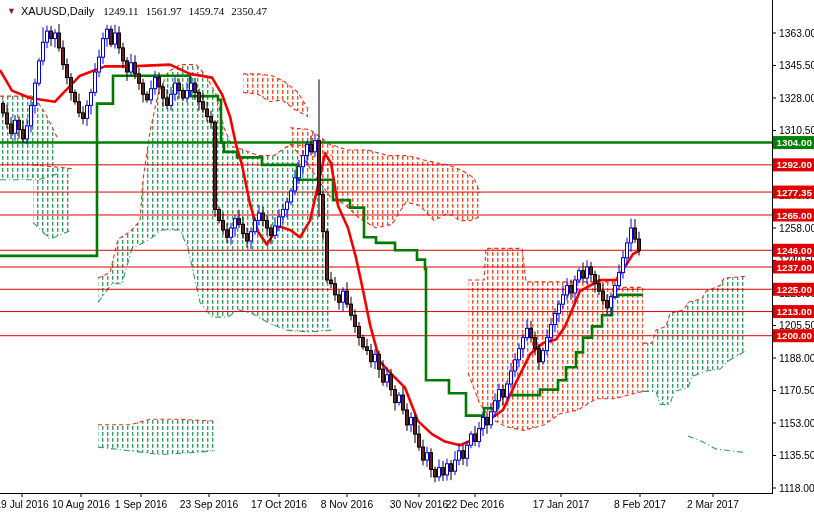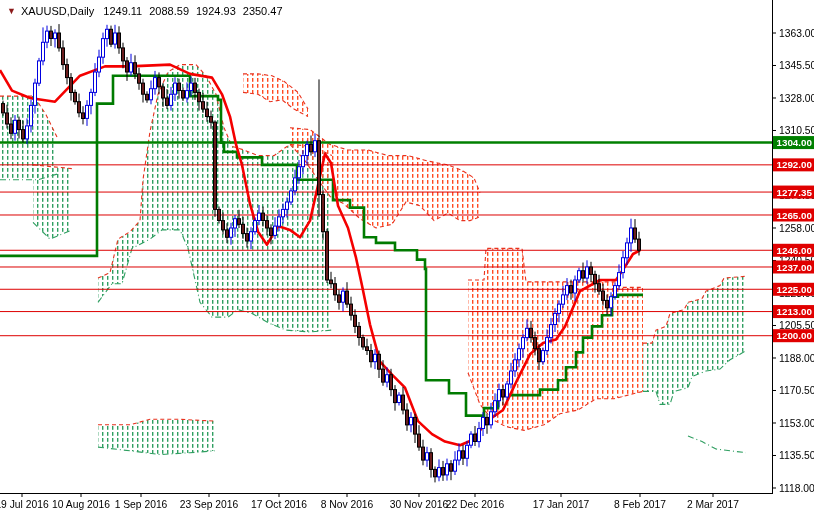--- a/index.html
+++ b/index.html
@@ -9,21 +9,21 @@
     font-family:"Liberation Sans",sans-serif;
   }
   #chart-svg{position:absolute;left:0;top:0;}
   #chart-svg text{font-family:"Liberation Sans",sans-serif;}
   .hdr{
     position:absolute;left:7px;top:5px;z-index:5;
     font-size:11px;color:#000;white-space:nowrap;
   }
   .hdr .tri{color:#8B1A1A;font-size:9px;margin-right:5px;vertical-align:1px;cursor:pointer;}
   .hdr .sym{margin-right:9px;}
-  .hdr .num{margin-right:7px;}
+  .hdr .num{margin-right:7px;font-family:Liberation Serif, serif;}
 </style>
 </head>
 <body>
 
 <svg id="chart-svg" width="814" height="514">
     <defs>
       <pattern id="hg" width="5" height="6" patternUnits="userSpaceOnUse">
         <rect x="2" y="0" width="1.4" height="3.8" fill="#2E9E60"></rect>
       </pattern>
       <pattern id="ho" width="5" height="6" patternUnits="userSpaceOnUse">
@@ -781,14 +781,14 @@
     <text x="475" y="508" font-size="10.3" fill="#000000" text-anchor="middle">22 Dec 2016</text>
     <line x1="561" x2="561" y1="493" y2="497" stroke="#000000"></line>
     <text x="561" y="508" font-size="10.3" fill="#000000" text-anchor="middle">17 Jan 2017</text>
     <line x1="640" x2="640" y1="493" y2="497" stroke="#000000"></line>
     <text x="640" y="508" font-size="10.3" fill="#000000" text-anchor="middle">8 Feb 2017</text>
     <line x1="713" x2="713" y1="493" y2="497" stroke="#000000"></line>
     <text x="713" y="508" font-size="10.3" fill="#000000" text-anchor="middle">2 Mar 2017</text>
   </svg>
 
 <div class="hdr">
-  <span class="tri">▼</span><span class="sym">XAUUSD,Daily</span><span class="num">1249.11</span><span class="num">2088.59</span><span class="num">1924.93</span><span class="num">2350.47</span>
+  <span class="tri">▼</span><span class="sym">XAUUSD,Daily</span><span class="num">1249.11</span><span class="num">1561.97</span><span class="num">1459.74</span><span class="num">2350.47</span>
 </div>
 
 </body></html>

